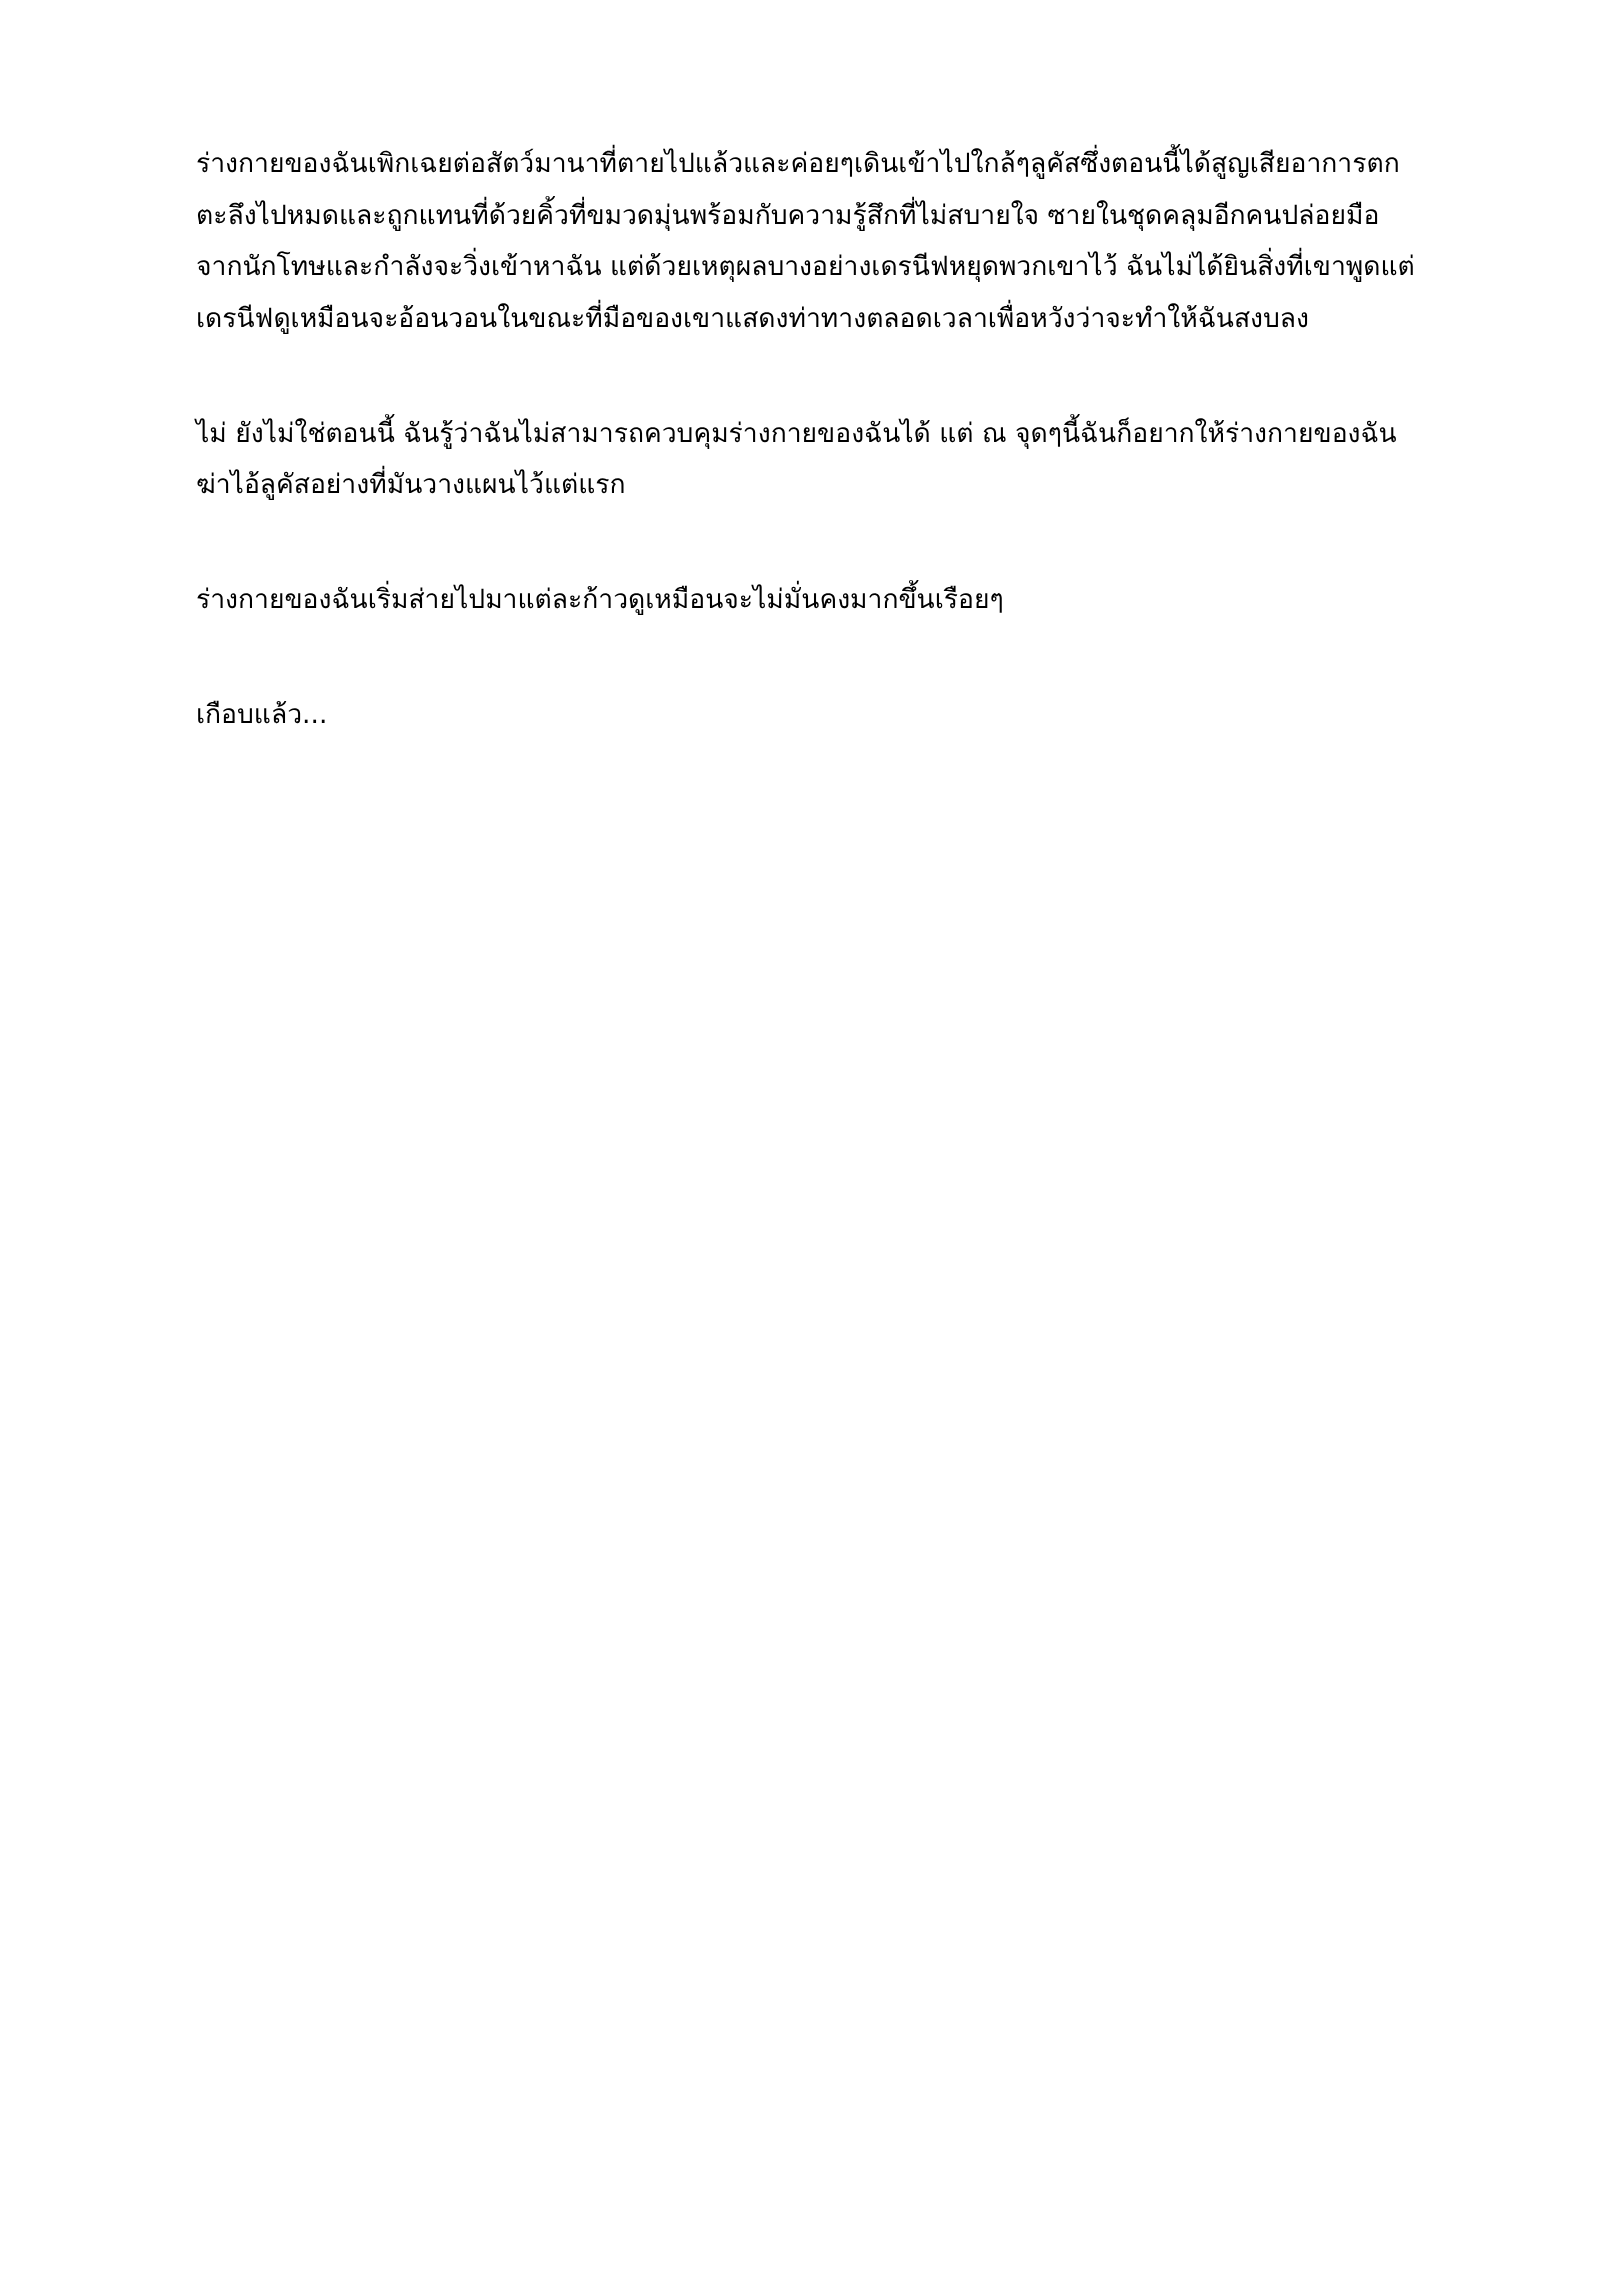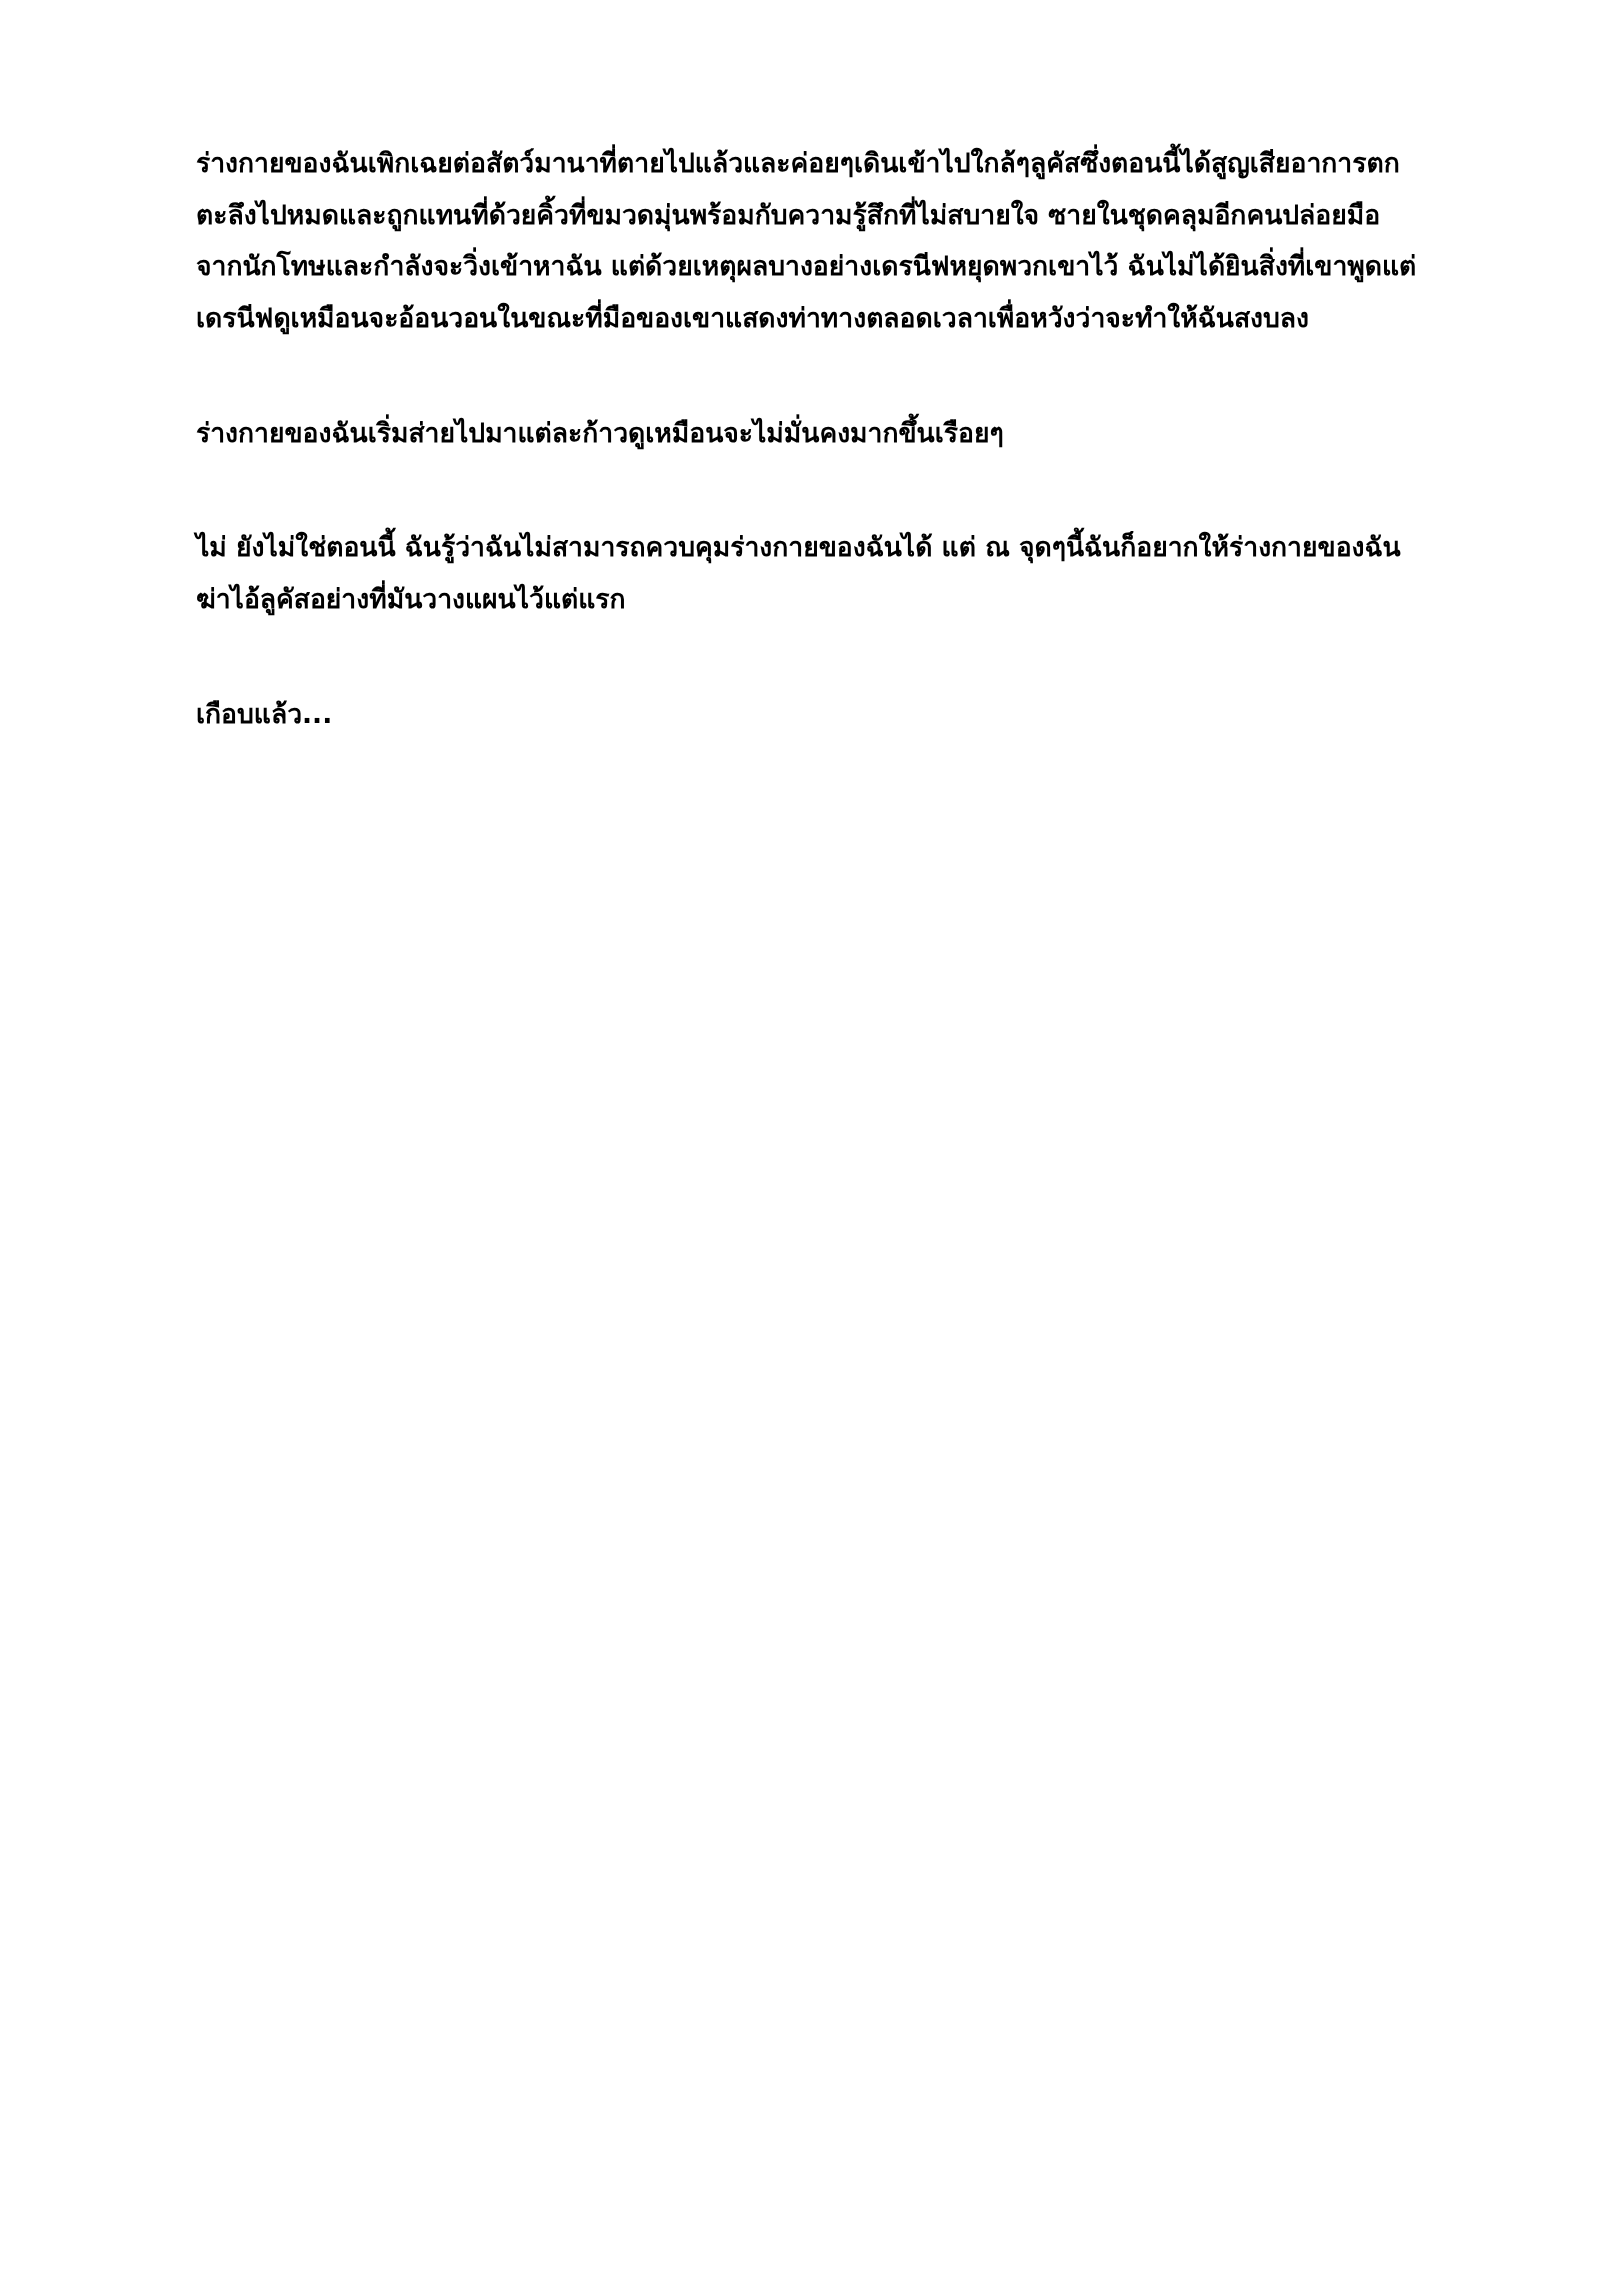--- a/index.html
+++ b/index.html
@@ -14,21 +14,20 @@
     color: #000000;
     overflow: hidden;
   }
   .page {
     position: relative;
     width: 1621px;
     height: 2293px;
     background: #ffffff;
     box-sizing: border-box;
     padding: 137px 112px 137px 196px;
-    font-weight: bold;
   }
   .doc-body {
     width: 1229px;
   }
   .para {
     font-size: 26.5px;
     line-height: 1.95;
     text-align: left;
     word-break: break-word;
     margin: 0 0 0 0;
@@ -36,18 +35,18 @@
   .para + .para {
     margin-top: 63px;
   }
 </style>
 </head>
 <body>
 
 <div class="page">
   <div class="doc-body">
     <p class="para">ร่างกายของฉันเพิกเฉยต่อสัตว์มานาที่ตายไปแล้วและค่อยๆเดินเข้าไปใกล้ๆลูคัสซึ่งตอนนี้ได้สูญเสียอาการตกตะลึงไปหมดและถูกแทนที่ด้วยคิ้วที่ขมวดมุ่นพร้อมกับความรู้สึกที่ไม่สบายใจ ซายในชุดคลุมอีกคนปล่อยมือจากนักโทษและกำลังจะวิ่งเข้าหาฉัน แต่ด้วยเหตุผลบางอย่างเดรนีฟหยุดพวกเขาไว้ ฉันไม่ได้ยินสิ่งที่เขาพูดแต่เดรนีฟดูเหมือนจะอ้อนวอนในขณะที่มือของเขาแสดงท่าทางตลอดเวลาเพื่อหวังว่าจะทำให้ฉันสงบลง</p>
+    <p class="para">ไม่ ยังไม่ใช่ตอนนี้ ฉันรู้ว่าฉันไม่สามารถควบคุมร่างกายของฉันได้ แต่ ณ จุดๆนี้ฉันก็อยากให้ร่างกายของฉันฆ่าไอ้ลูคัสอย่างที่มันวางแผนไว้แต่แรก</p>
     <p class="para">ร่างกายของฉันเริ่มส่ายไปมาแต่ละก้าวดูเหมือนจะไม่มั่นคงมากขึ้นเรือยๆ</p>
-    <p class="para">ไม่ ยังไม่ใช่ตอนนี้ ฉันรู้ว่าฉันไม่สามารถควบคุมร่างกายของฉันได้ แต่ ณ จุดๆนี้ฉันก็อยากให้ร่างกายของฉันฆ่าไอ้ลูคัสอย่างที่มันวางแผนไว้แต่แรก</p>
     <p class="para">เกือบแล้ว...</p>
   </div>
 </div>
 
 
 </body></html>

